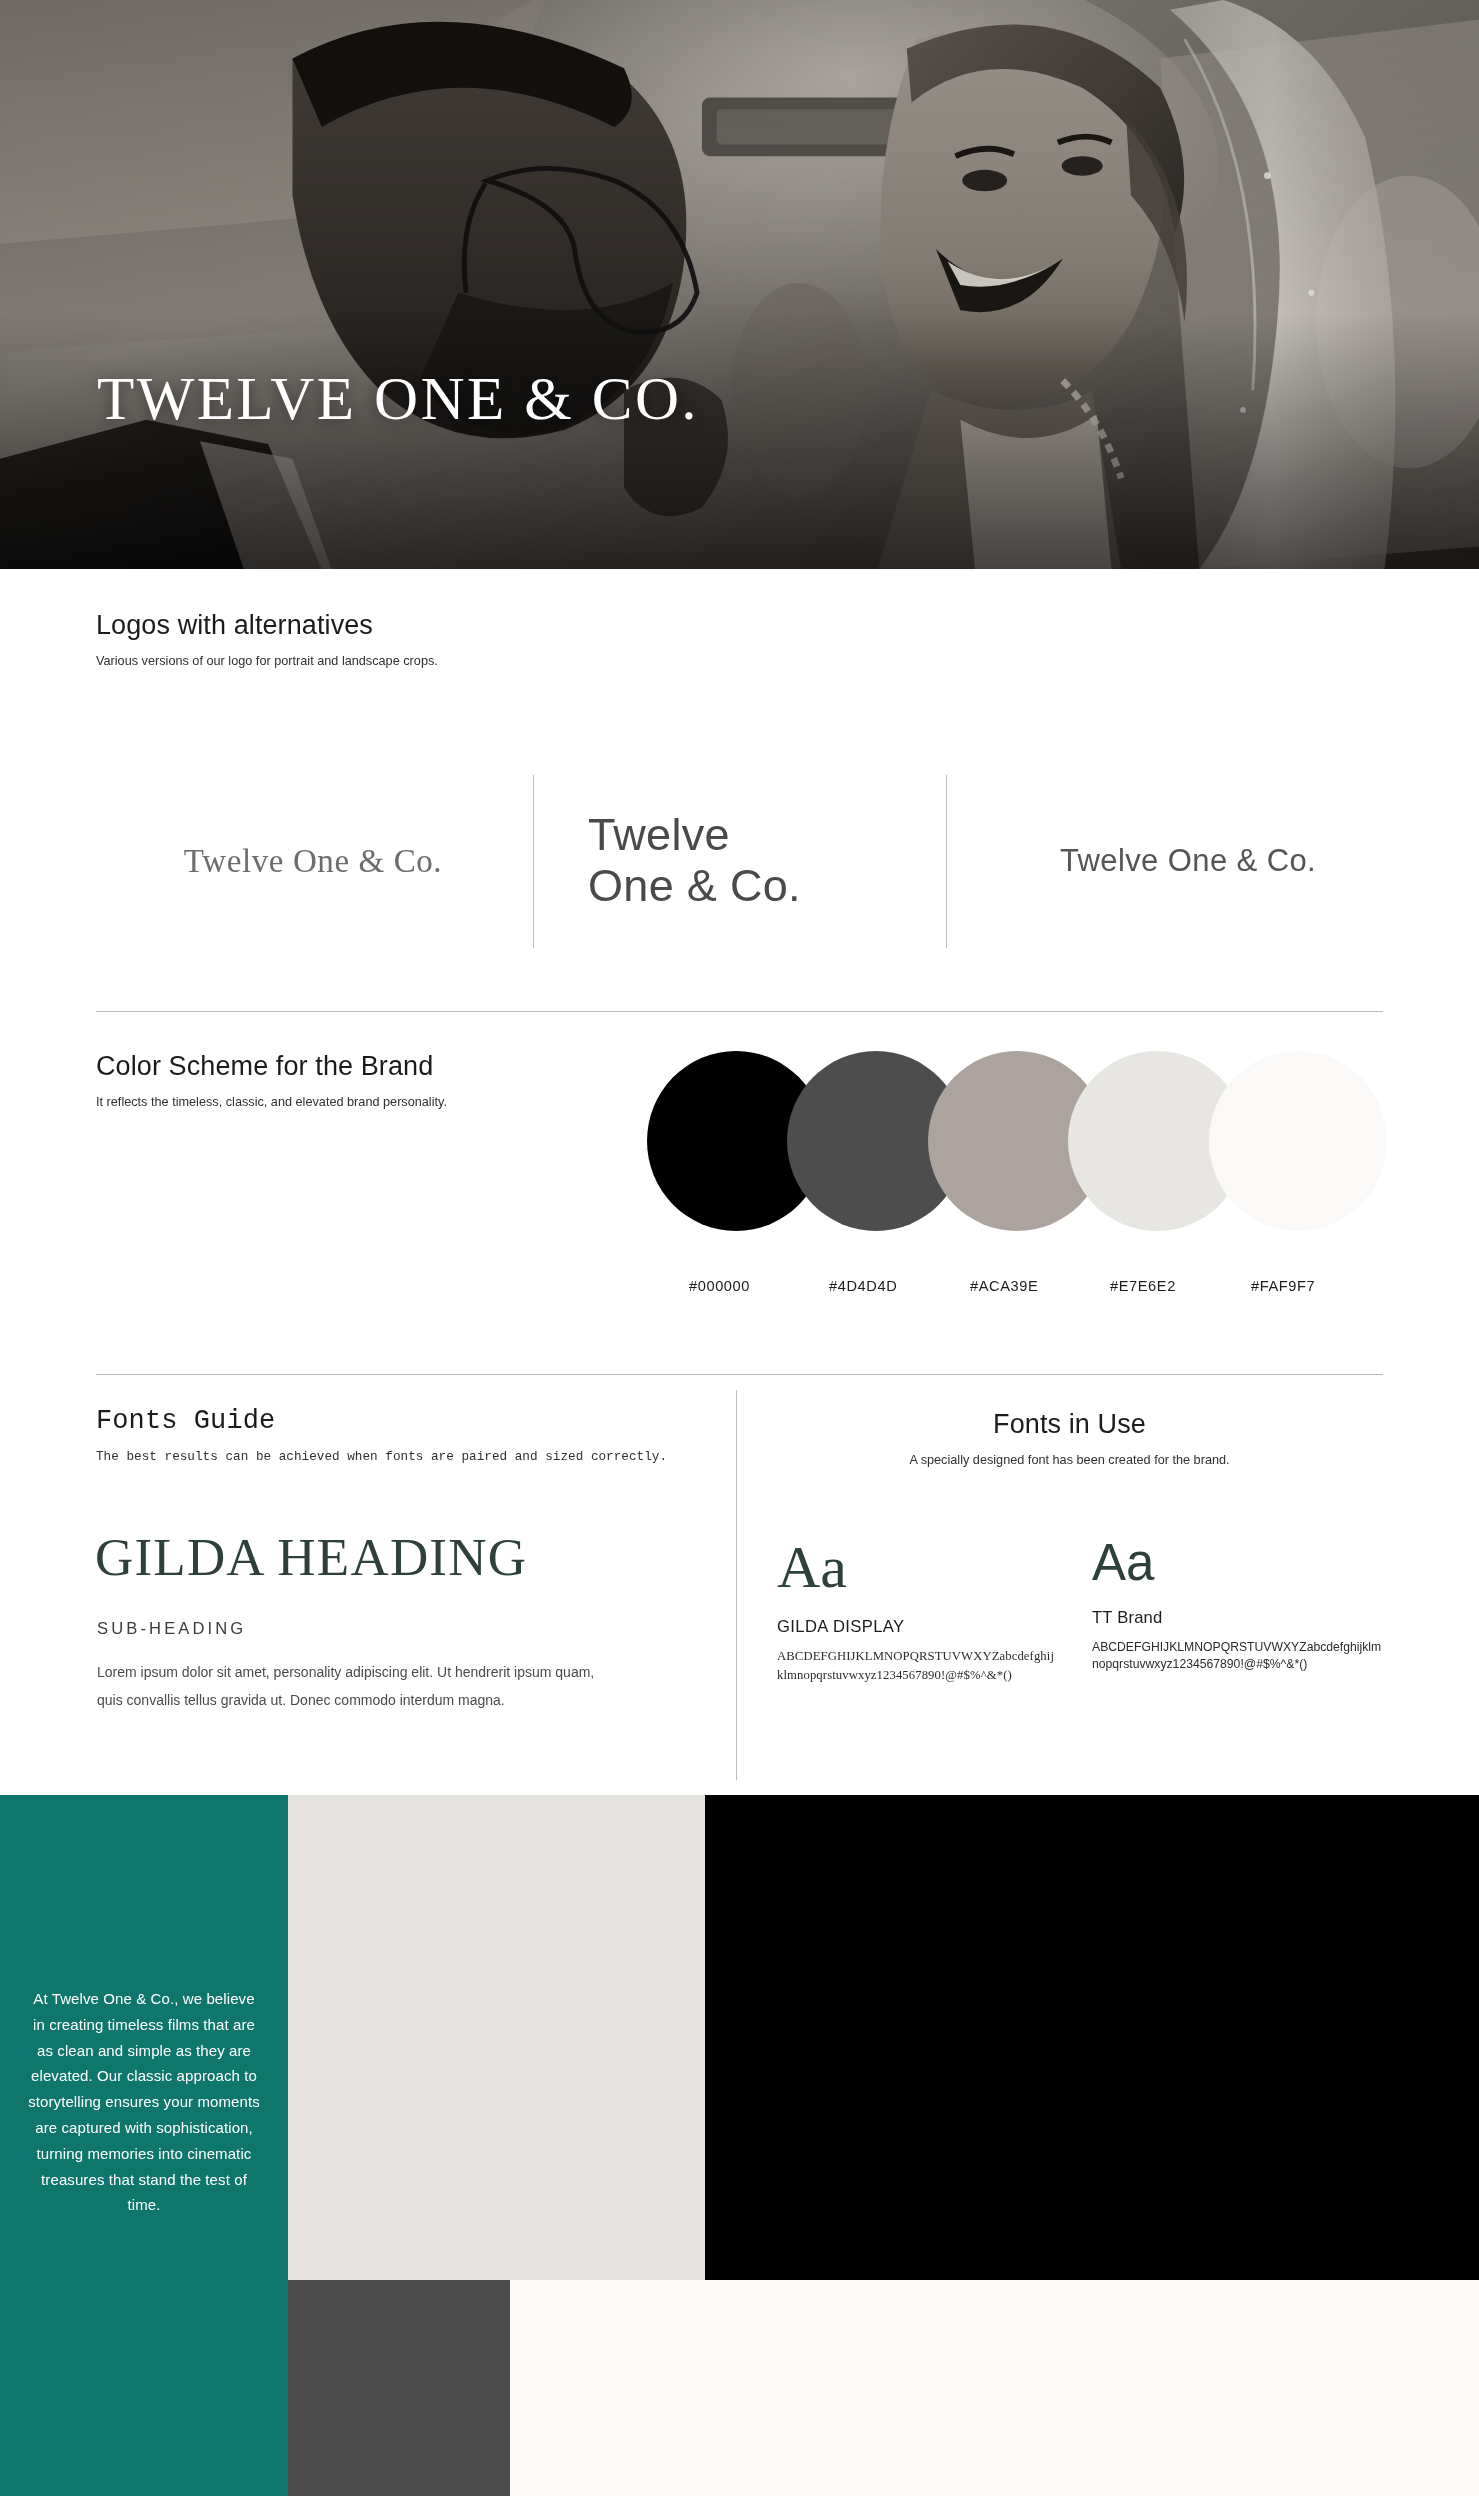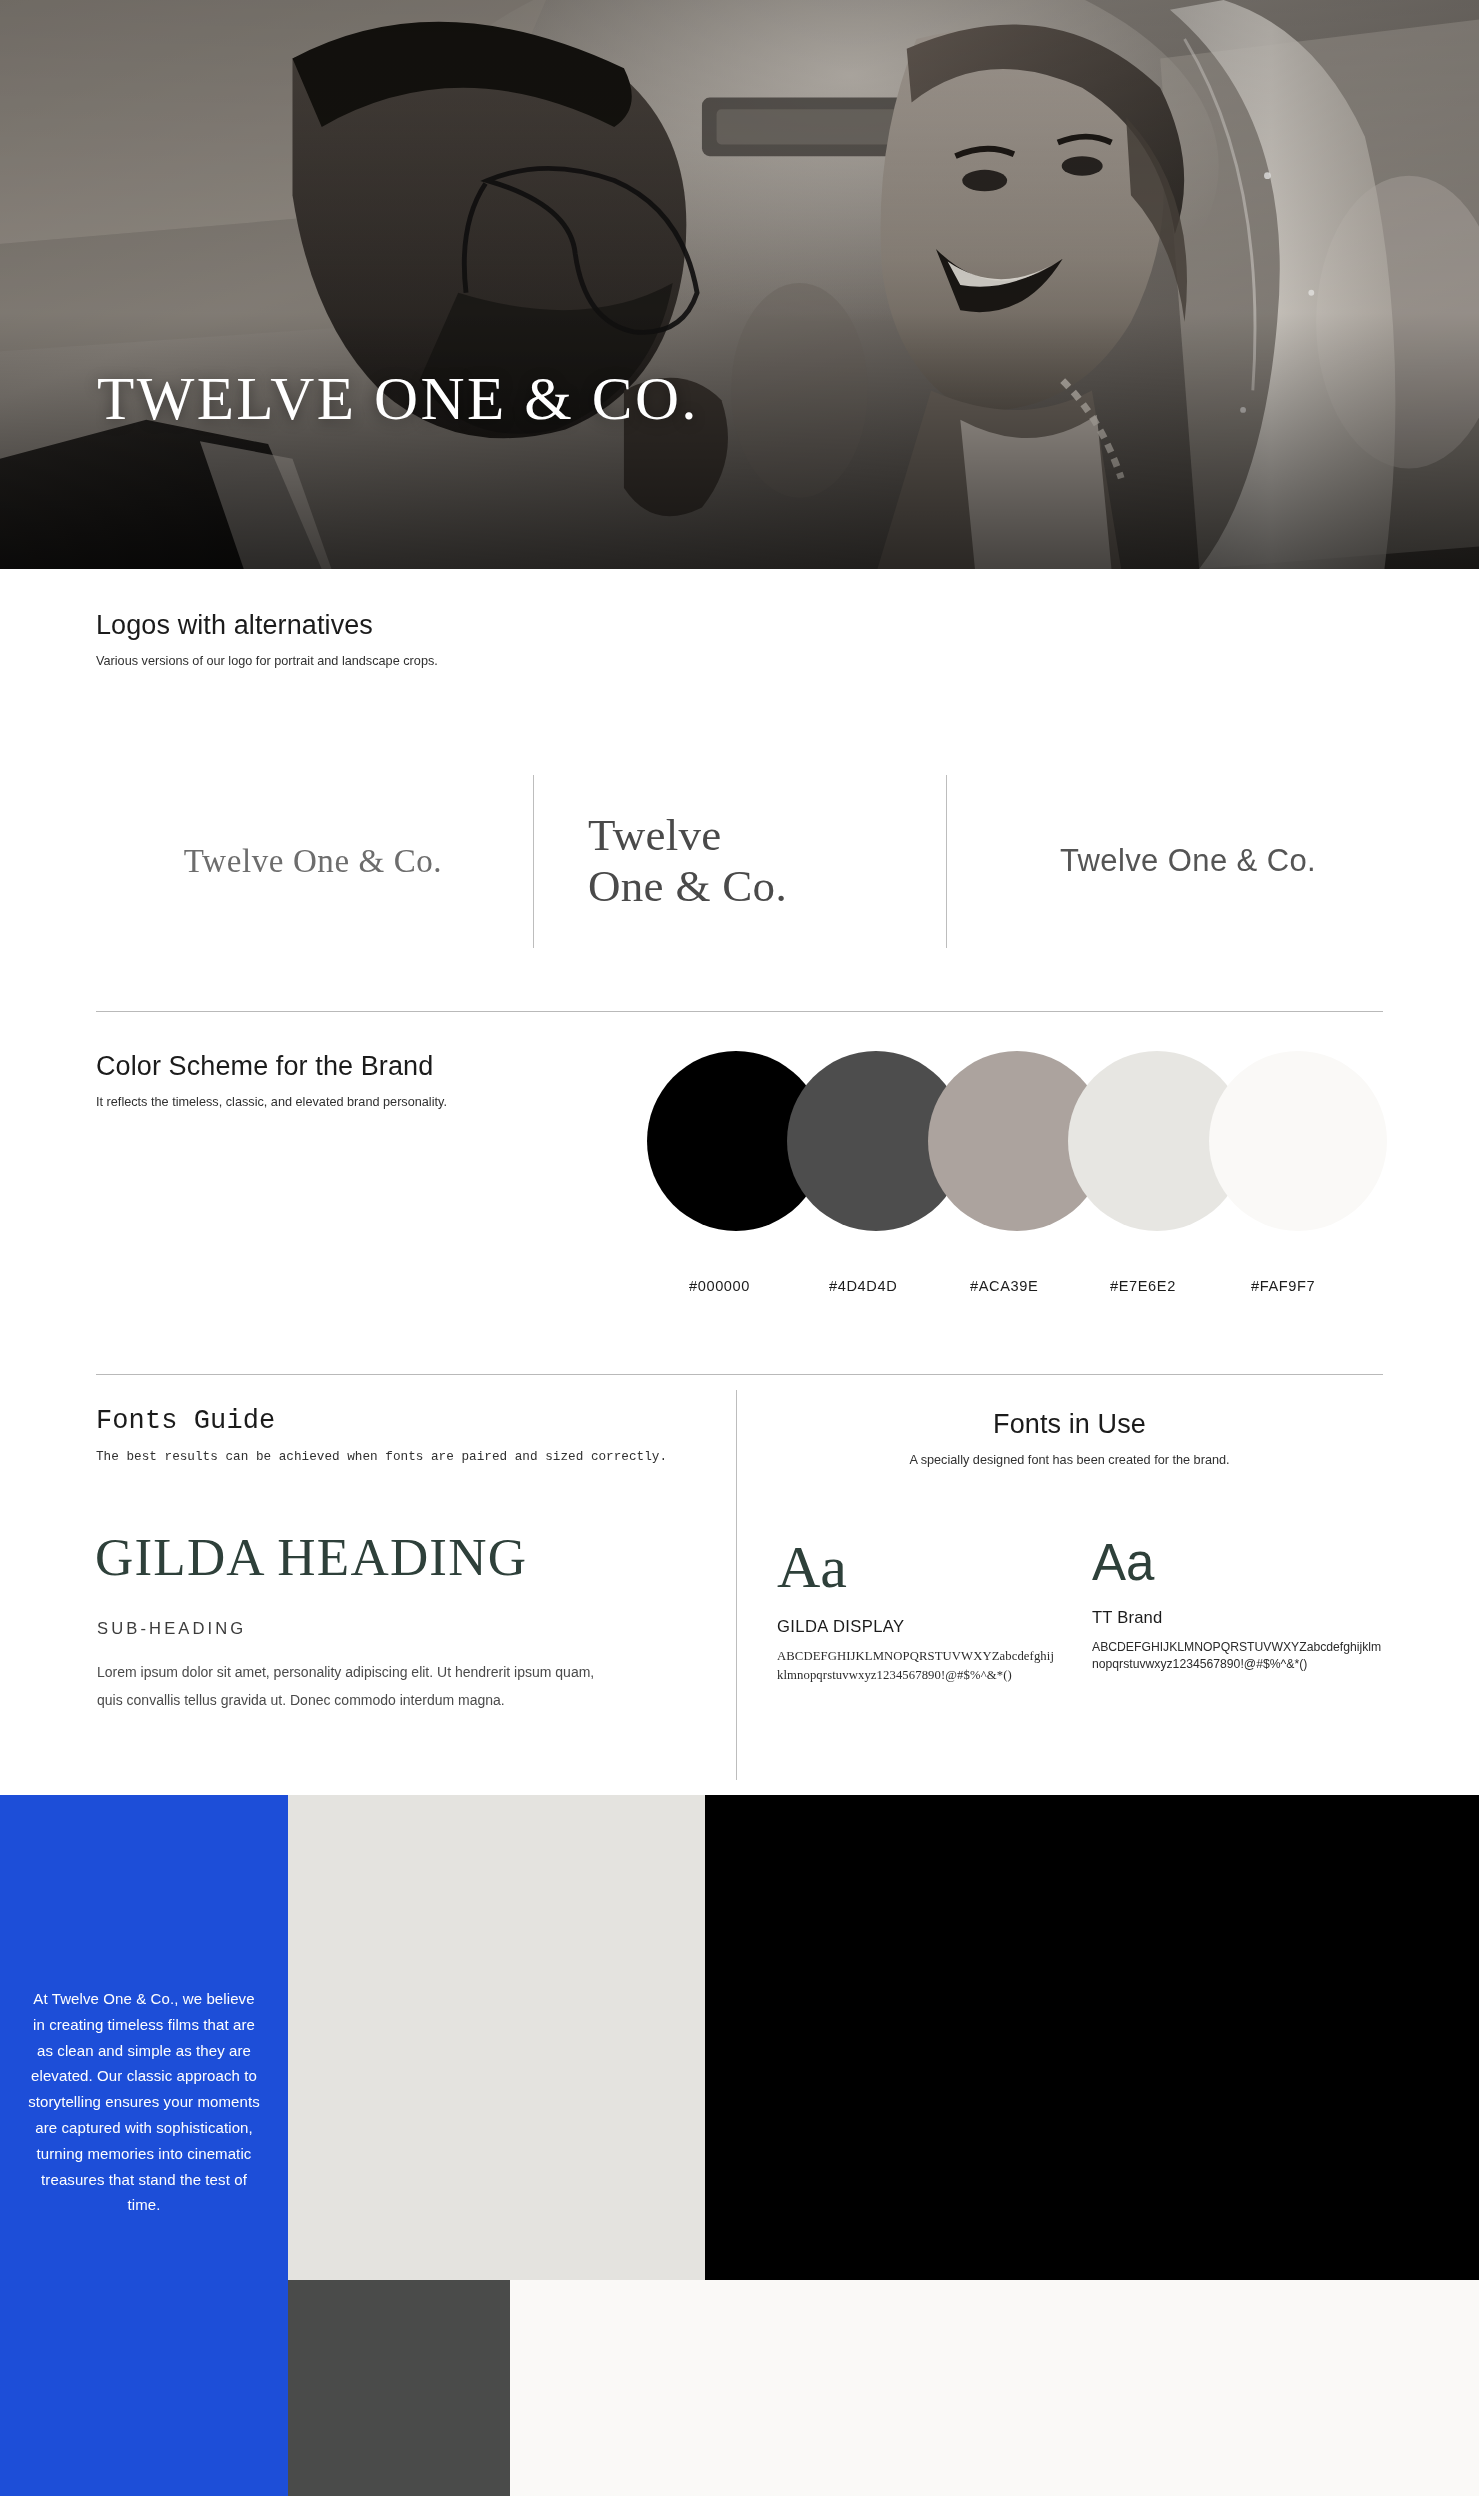--- a/index.html
+++ b/index.html
@@ -82,21 +82,21 @@
   .divider-v.d2 { left:850px; }
 
   .logo-serif-1 {
     font-family:"Liberation Serif", serif;
     font-size:33px;
     color:#6d6d6d;
     letter-spacing:0.6px;
     white-space:nowrap;
   }
   .logo-serif-2 {
-    font-family:Liberation Serif, serif;
+    font-family:Liberation Sans, sans-serif;
     font-size:45px;
     color:#4a4a4a;
     letter-spacing:0.3px;
     line-height:1.13;
   }
   .logo-sans-3 {
     font-family:"Liberation Sans", sans-serif;
     font-size:31px;
     font-weight:300;
     color:#555555;
@@ -411,17 +411,17 @@
   <div class="spec-name">TT Brand</div>
   <div class="spec-chars">ABCDEFGHIJKLMNOPQRSTUVWXYZabcdefghijklmnopqrstuvwxyz1234567890!@#$%^&amp;*()</div>
 </div>
 
 <div class="mosaic">
   <div class="block" style="left: 288px; top: 0px; width: 417px; height: 485px; background: rgb(228, 227, 223);"></div>
   <div class="block" style="left: 705px; top: 0px; width: 774px; height: 485px; background: rgb(0, 0, 0);"></div>
   <div class="block" style="left: 288px; top: 485px; width: 222px; height: 217px; background: rgb(74, 75, 74);"></div>
   <div class="block" style="left: 510px; top: 485px; width: 969px; height: 217px; background: rgb(250, 249, 247);"></div>
 
-  <div class="statement-col" style="background: #1d4ed8;">
+  <div class="statement-col" style="background: #0f766e;">
     <div class="statement-text" style="color: rgb(255, 255, 255);">At Twelve One &amp; Co., we believe in creating timeless films that are as clean and simple as they are elevated. Our classic approach to storytelling ensures your moments are captured with sophistication, turning memories into cinematic treasures that stand the test of time.</div>
   </div>
 </div>
 
 
 </body></html>

